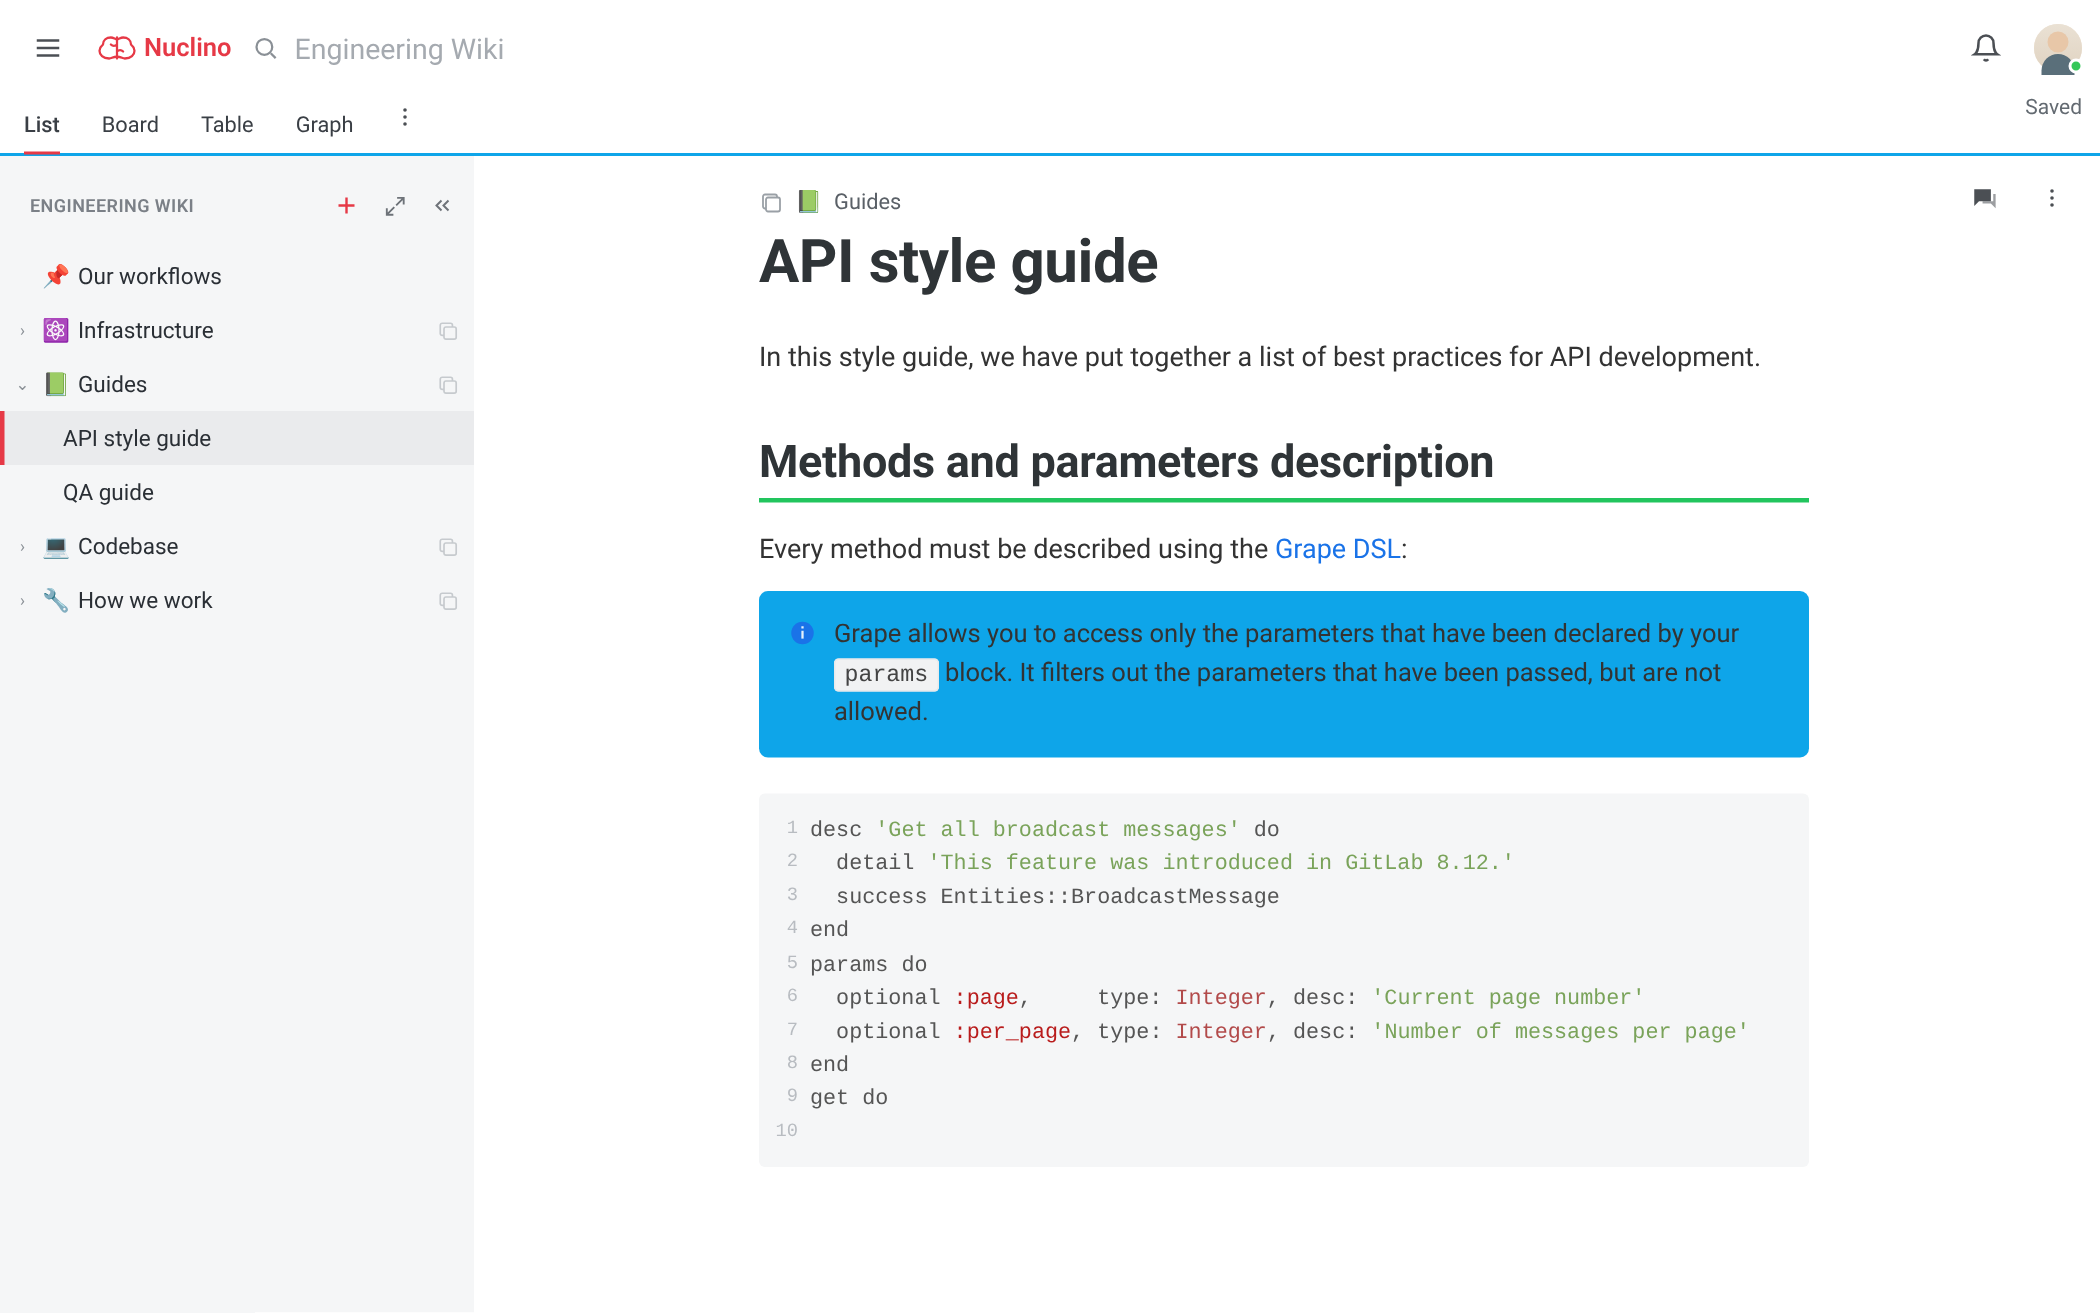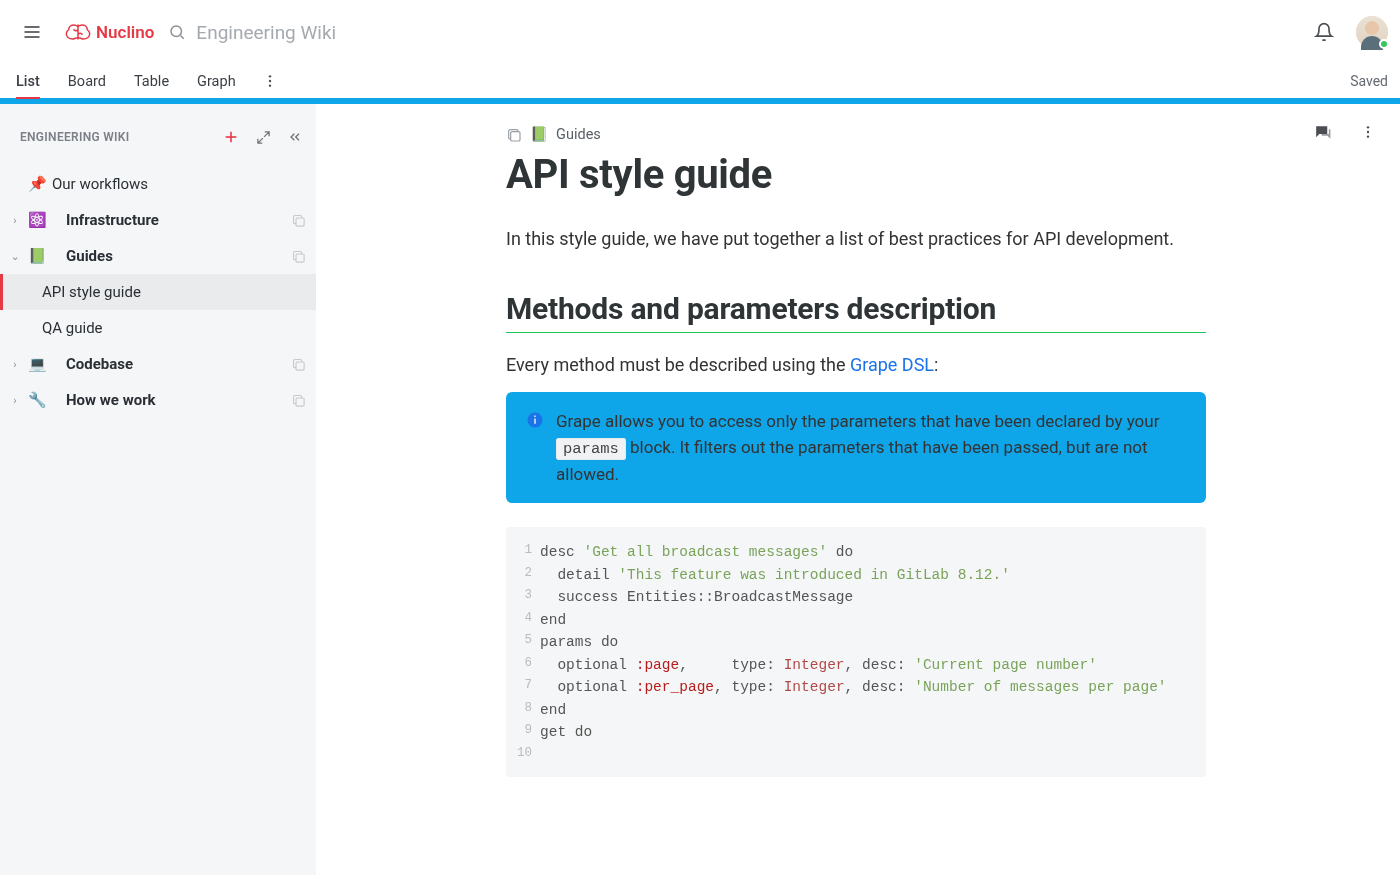--- a/index.html
+++ b/index.html
@@ -14,21 +14,21 @@
   .search { display: flex; align-items: center; gap: 10px; color: #8a9096; cursor: text; flex: 0 0 auto; }
   .search-text { font-size: 19px; color: #a5aab0; }
   .topbar-right { margin-left: auto; display: flex; align-items: center; gap: 12px; }
   .avatar { width: 32px; height: 32px; border-radius: 50%; background: #f0e3d3; position: relative; overflow: visible; cursor: pointer; }
   .avatar-inner { width: 32px; height: 32px; border-radius: 50%; overflow:hidden; display:flex; align-items:flex-end; justify-content:center; background: linear-gradient(#eae1d4,#e0d3c1);}
   .avatar-head { width:14px; height:14px; background:#e8c7a8; border-radius:50%; position:absolute; top:5px; left:9px;}
   .avatar-body { width:22px; height:14px; background:#5a6f7a; border-radius:11px 11px 0 0; position:absolute; bottom:-2px; left:5px;}
   .presence-dot { position: absolute; bottom: -1px; right: -1px; width: 10px; height: 10px; background: #35c759; border: 2px solid #fff; border-radius: 50%; }
 
   
-  .viewbar { height: 40px; display: flex; align-items: center; padding: 0 12px 0 16px; border-bottom: 6px solid #0ea5e9; }
+  .viewbar { height: 40px; display: flex; align-items: flex-start; padding: 0 12px 0 16px; border-bottom: 2px solid #0ea5e9; }
   .view-tabs { display: flex; gap: 28px; align-items: center; height: 100%; }
   .view-tab { font-size: 14.5px; color: #3a3f45; height: 100%; display: flex; align-items: center; cursor: pointer; position: relative; }
   .view-tab.active { color: #3a3f45; font-weight: 500; }
   .view-tab.active::after { content: ""; position: absolute; left: 0; right: 0; bottom: -1px; height: 2px; background: #e63946; }
   .view-more { margin-left: 20px; }
   .saved { margin-left: auto; color: #636a71; font-size: 14px; }
 
   
   .main { display: flex; height: calc(100% - 104px); }
 
@@ -38,35 +38,35 @@
   .sb-title { font-size: 12px; font-weight: 600; color: #7b8087; letter-spacing: .3px; }
   .sb-header .spacer { flex: 1; }
   .sb-mini-btn { width: 26px; height: 26px; display:flex; align-items:center; justify-content:center; color: #6e7379; cursor:pointer; border-radius:4px; }
   .sb-mini-btn.plus { color: #e63946; }
 
   .tree { margin-top: 10px; display:flex; flex-direction:column; }
   .tree-row { display:flex; align-items:center; height:36px; padding: 0 10px 0 8px; font-size:15px; color:#2a2f35; cursor:pointer; gap:6px; position:relative; }
   .tree-row .chev { width:14px; display:flex; justify-content:center; color:#8a9096; font-size:11px; }
   .tree-row .ic { width:18px; text-align:center; font-size:15px; }
   .tree-row .lbl { flex:1; }
-  .tree-row .lbl.bold { font-weight:700;margin-left:14px; }
+  .tree-row .lbl.bold { font-weight:400; }
   .tree-row .copy-ic { color:#c2c6ca; opacity:.9; }
   .tree-row.child { padding-left: 42px; }
   .tree-row.active { background:#eaebed; }
   .tree-row.active::before { content:""; position:absolute; left:0; top:0; bottom:0; width:3px; background:#e63946; }
 
   
   .content-wrap { flex:1; position:relative; overflow:auto; }
   .doc-actions { position:absolute; top:14px; right:18px; display:flex; gap:18px; }
   .doc { padding: 22px 0 60px 190px; max-width: 890px; }
   .breadcrumb { display:flex; align-items:center; gap:8px; color:#5a6067; font-size:14.5px; margin-bottom:10px; }
   .bc-ic { color:#9aa0a6; display:flex; }
   h1.title { font-size:40px; font-weight:700; line-height:1.1; color:#2f3437; margin-bottom:28px; letter-spacing:-.3px;}
   p.intro { font-size:18px; line-height:1.55; color:#333; margin-bottom:38px; }
-  h2.section { font-size:30px; font-weight:700; color:#2f3437; padding-bottom:6px; border-bottom:1px solid #22c55e; margin-bottom:18px; letter-spacing:-.2px;}
+  h2.section { font-size:30px; font-weight:700; color:#2f3437; padding-bottom:6px; border-bottom:3px solid #22c55e; margin-bottom:18px; letter-spacing:-.2px;}
   p.body { font-size:18px; line-height:1.6; color:#333; margin-bottom:12px; }
   ul.body-list { list-style:none; margin: 6px 0 22px 18px; }
   ul.body-list li { position:relative; padding-left:18px; font-size:18px; line-height:1.8; color:#333; }
   ul.body-list li::before { content:"•"; position:absolute; left:0; color:#9aa0a6; }
   code.inline { background:#f1f2f3; border:1px solid #e7e9eb; border-radius:3px; padding:1px 6px; font-family: SFMono-Regular, Consolas, "Liberation Mono", Menlo, monospace; font-size:15.5px; color:#444; }
 
   .callout { background:#0ea5e9; border-radius:6px; padding:16px 20px; display:flex; gap:12px; font-size:17px; line-height:1.55; color:#333; margin-bottom:24px; }
   .callout .info-ic { flex:0 0 auto; margin-top:3px; color:#1a73e8; }
 
   pre.codeblock { background:#f5f6f7; border-radius:4px; padding:14px 0 14px 0; font-family: SFMono-Regular, Consolas, "Liberation Mono", Menlo, monospace; font-size:14.5px; line-height:1.55; color:#444; overflow:hidden; }

